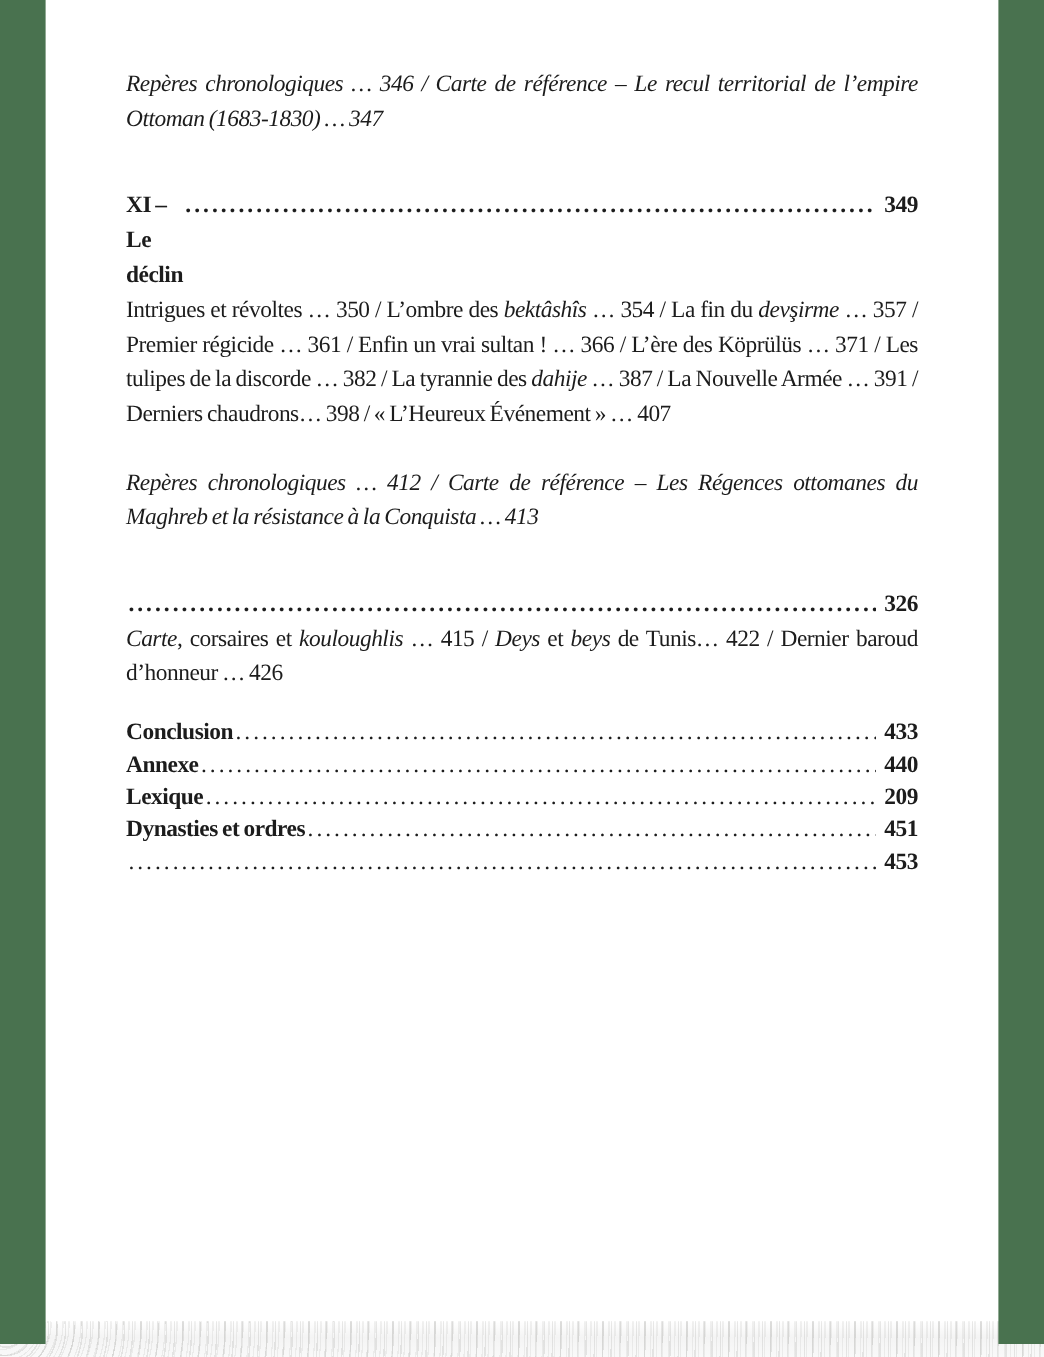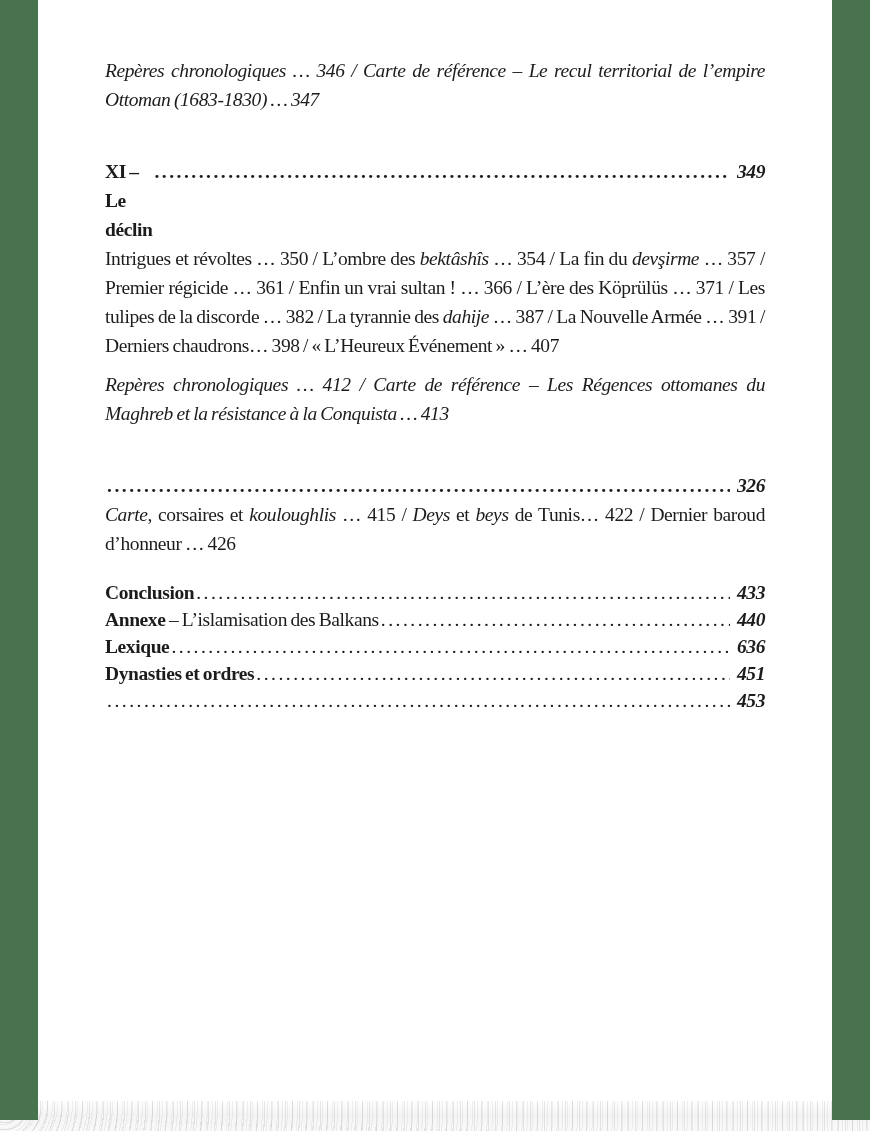--- a/index.html
+++ b/index.html
@@ -64,23 +64,22 @@
     overflow: hidden;
     white-space: nowrap;
     letter-spacing: 2.5px;
     margin-left: 2px;
     min-width: 0;
   }
   .pagenum {
     margin-left: 7px;
     font-weight: bold;
     white-space: nowrap;
-    font-style: italic;
   }
-  .sep { margin-top: 10px; }
+  .sep { margin-top: 28px; }
   .backmatter { margin-top: 21px; }
   .bm-row {
     display: flex;
     align-items: baseline;
     line-height: 27px;
   }
   .bm-bold { font-weight: bold; white-space: pre; }
   .bm-rest { font-weight: normal; white-space: pre; }
 </style>
 </head>
@@ -114,29 +113,28 @@
 
     <div class="backmatter">
       <div class="bm-row">
           <span class="bm-bold">Conclusion</span>
           <span class="bm-rest"></span>
           <span class="leader">................................................................................................................................................................................................................................................</span>
           <span class="pagenum">433</span>
         </div>
       <div class="bm-row">
           <span class="bm-bold">Annexe</span>
-          <span class="bm-rest"> – L’islamisation des Balkans</span>
           <span class="leader">................................................................................................................................................................................................................................................</span>
           <span class="pagenum">440</span>
         </div>
       <div class="bm-row">
           <span class="bm-bold">Lexique</span>
           <span class="bm-rest"></span>
           <span class="leader">................................................................................................................................................................................................................................................</span>
-          <span class="pagenum">636</span>
+          <span class="pagenum">209</span>
         </div>
       <div class="bm-row">
           <span class="bm-bold">Dynasties et ordres</span>
           <span class="bm-rest"></span>
           <span class="leader">................................................................................................................................................................................................................................................</span>
           <span class="pagenum">451</span>
         </div>
       <div class="bm-row">
           <span class="bm-rest"></span>
           <span class="leader">................................................................................................................................................................................................................................................</span>

